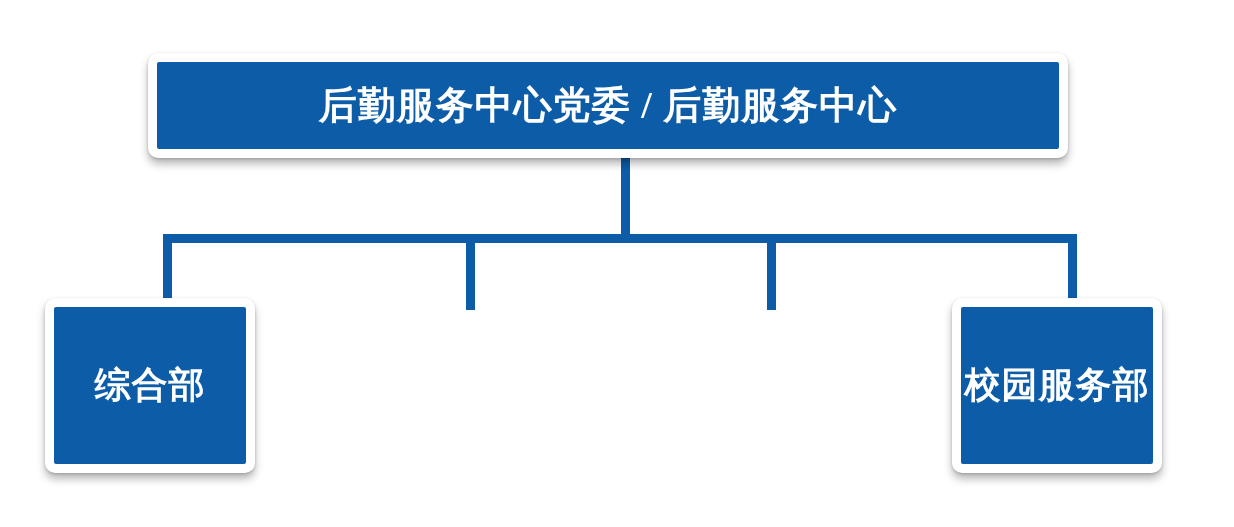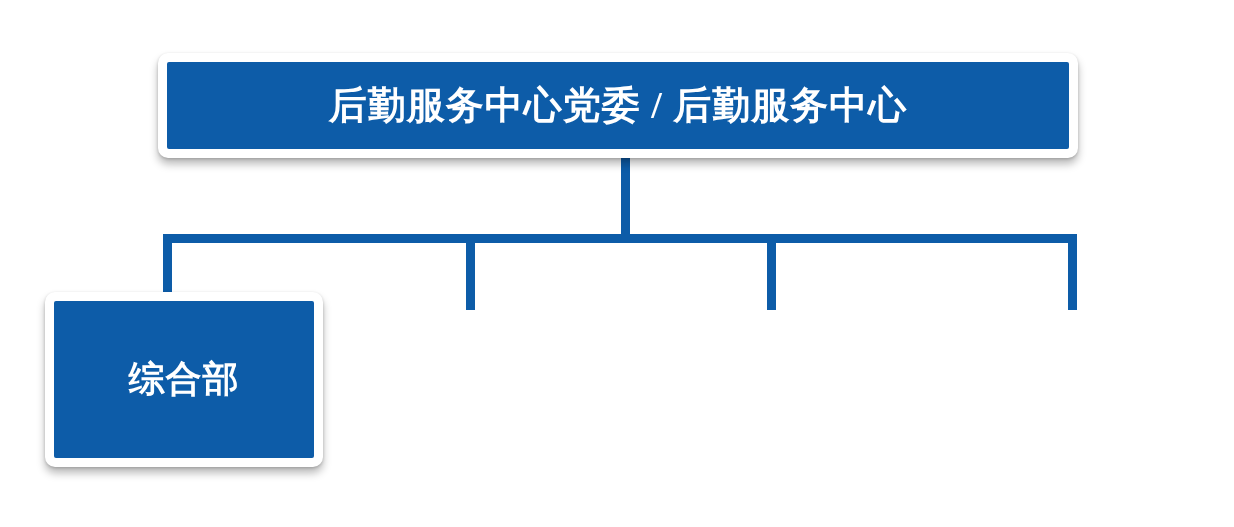--- a/index.html
+++ b/index.html
@@ -27,23 +27,23 @@
     background: #ffffff; border-radius: 10px; padding: 9px;
     box-shadow: 0 6px 9px rgba(0,0,0,0.28), 0 1px 3px rgba(0,0,0,0.18);
   }
   .node .fill {
     width: 100%; height: 100%;
     background: var(--accent); border-radius: 2px;
     display: flex; align-items: center; justify-content: center;
     color: var(--node-text); font-weight: bold; text-align: center;
     line-height: 1.15;
   }
-  .root { left: 158px; top: 53px; width: 920px; height: 105px; }
+  .root { left: 148px; top: 53px; width: 920px; height: 105px; }
   .root .fill { font-size: 38px; letter-spacing: 1px; }
-  .child { top: 292px; width: 278px; height: 175px; }
+  .child { top: 298px; width: 210px; height: 175px; }
   .child .fill { font-size: 36px; letter-spacing: 1px; }
   .c1 { left: 45px; }
   .c2 { left: 350px; }
   .c3 { left: 655px; }
   .c4 { left: 952px; }
 </style>
 </head>
 <body>
 
 <div class="canvas">
@@ -62,14 +62,19 @@
   </div>
 
   <div class="node child c1">
     <div class="fill">
       <span>综合部</span>
     </div>
   </div>
 
 
 
+  <div class="node child c4">
+    <div class="fill">
+      <span>校园服务部</span>
+    </div>
+  </div>
 
 </div>
 
 </body></html>

